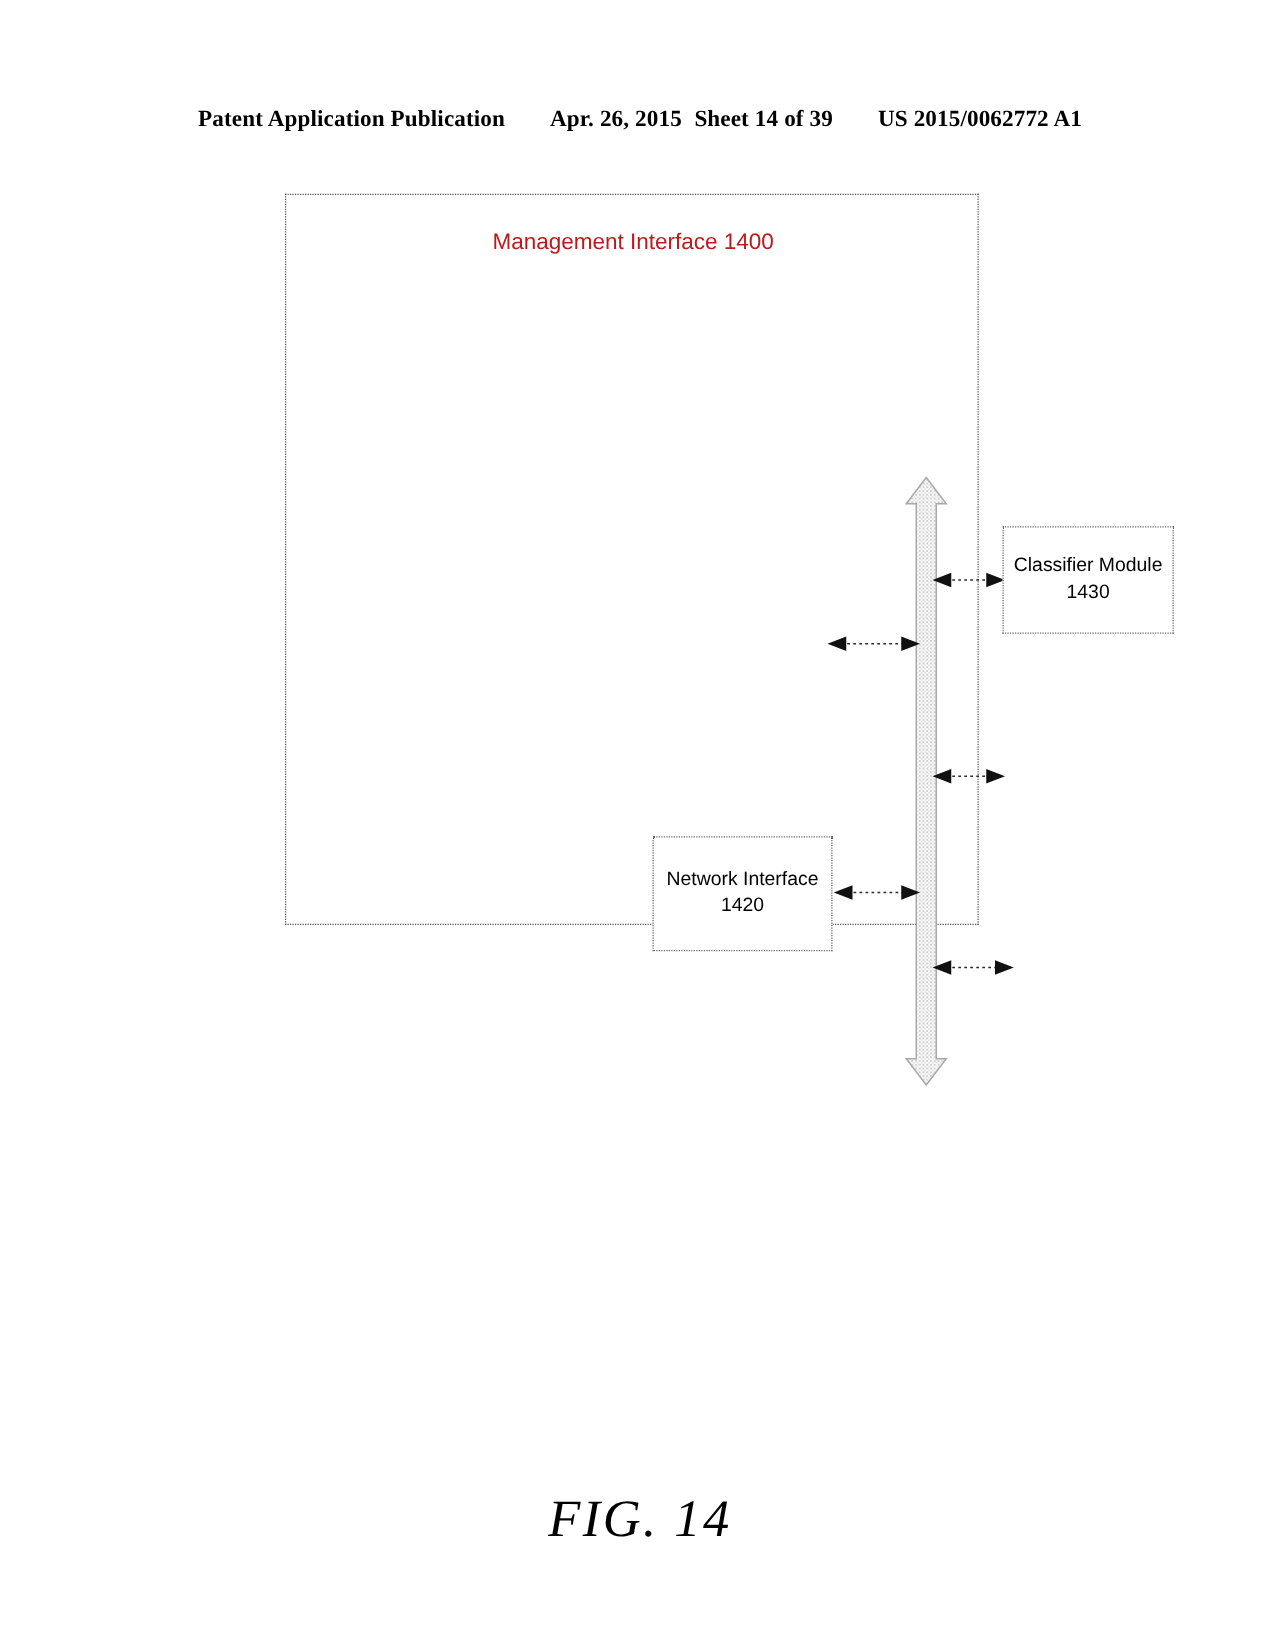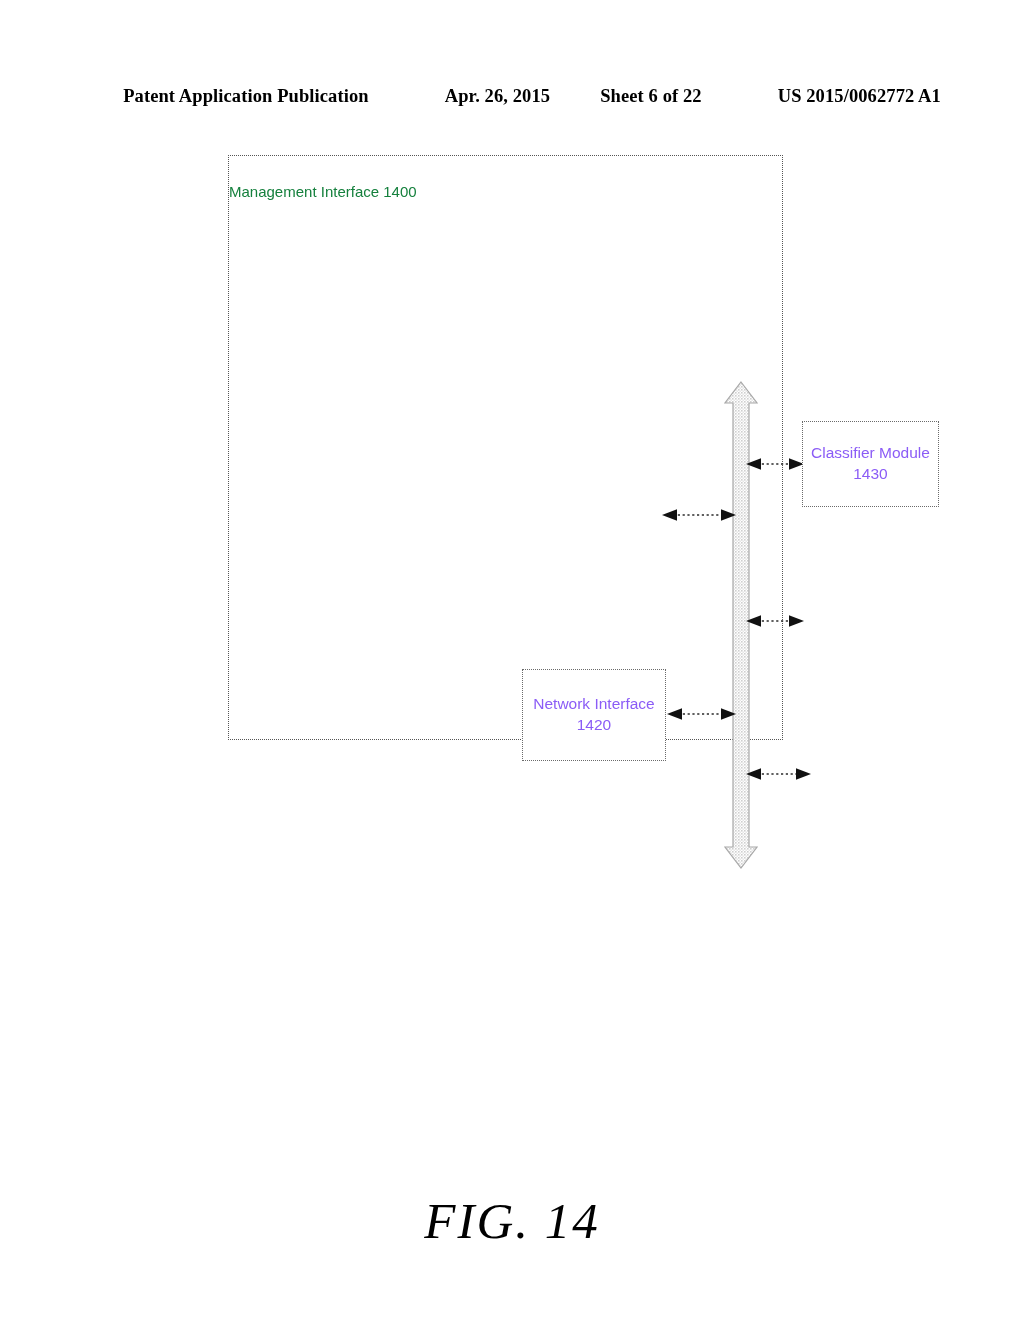--- a/index.html
+++ b/index.html
@@ -25,72 +25,73 @@
     display: flex;
     justify-content: center;
     align-items: baseline;
     font-family: "Liberation Serif", serif;
     font-weight: bold;
     font-size: 18.5px;
     color: #000000;
     letter-spacing: 0.1px;
     white-space: nowrap;
   }
-  #page-header .hdr-seg { display: inline-block; margin-left: 40px; }
+  #page-header .hdr-seg { display: inline-block; }
   #page-header .gap-lg { width: 36px; display: inline-block; }
   #page-header .gap-sm { width: 10px; display: inline-block; }
 
   
   #figure-caption {
     position: absolute;
     top: 1192px;
     left: 0;
     width: 1024px;
     text-align: center;
     font-family: "Liberation Serif", serif;
     font-style: italic;
-    font-size: 51px;
+    font-size: 42px;
     letter-spacing: 2px;
     color: #000000;
   }
 
   
   #diagram-container {
     position: absolute;
     left: 228px;
     top: 155px;
     width: 555px;
     height: 585px;
     border: 1px dotted #555555;
     box-sizing: border-box;
   }
 
   #diagram-title {
     position: absolute;
     left: 0;
     top: 27px;
     width: 555px;
-    font-size: 15px;
-    color: #15803d;
+    text-align: center;
+    font-size: 18px;
+    color: #b91c1c;
   }
 
   
   .module-box {
     position: absolute;
     border: 1px dotted #6a6a6a;
     box-sizing: border-box;
     background: #ffffff;
     display: flex;
     flex-direction: column;
     align-items: center;
     justify-content: center;
     text-align: center;
     font-size: 15.5px;
     line-height: 1.33;
-    color: #8b5cf6;
+    color: #000000;
     white-space: pre;
   }
   .module-box .ln { display: block; }
 
   #box-user-interface       { left: 288px; top: 312px; width: 144px; height: 94px; }
   #box-network-interface    { left: 293px; top: 513px; width: 144px; height: 92px; }
   #box-classifier-module    { left: 573px; top: 265px; width: 137px; height: 86px; }
   #box-protocol-config      { left: 573px; top: 418px; width: 144px; height: 95px; }
   #box-measurement-module   { left: 580px; top: 570px; width: 145px; height: 98px; }
 
@@ -118,21 +119,21 @@
   #conn-bus-measure   { left: 516px; top: 609px;  width: 67px; }
 </style>
 </head>
 <body>
 
 <div id="page-header">
   <span class="hdr-seg">Patent Application Publication</span>
   <span class="gap-lg"></span>
   <span class="hdr-seg">Apr. 26, 2015</span>
   <span class="gap-sm"></span>
-  <span class="hdr-seg">Sheet 6 of 22</span>
+  <span class="hdr-seg">Sheet 14 of 39</span>
   <span class="gap-lg"></span>
   <span class="hdr-seg">US 2015/0062772 A1</span>
 </div>
 
 <div id="diagram-container">
 
   <div id="diagram-title">Management Interface 1400</div>
 
   <div id="central-bus">
     <svg width="36" height="490" viewBox="0 0 36 490" xmlns="http://www.w3.org/2000/svg">

